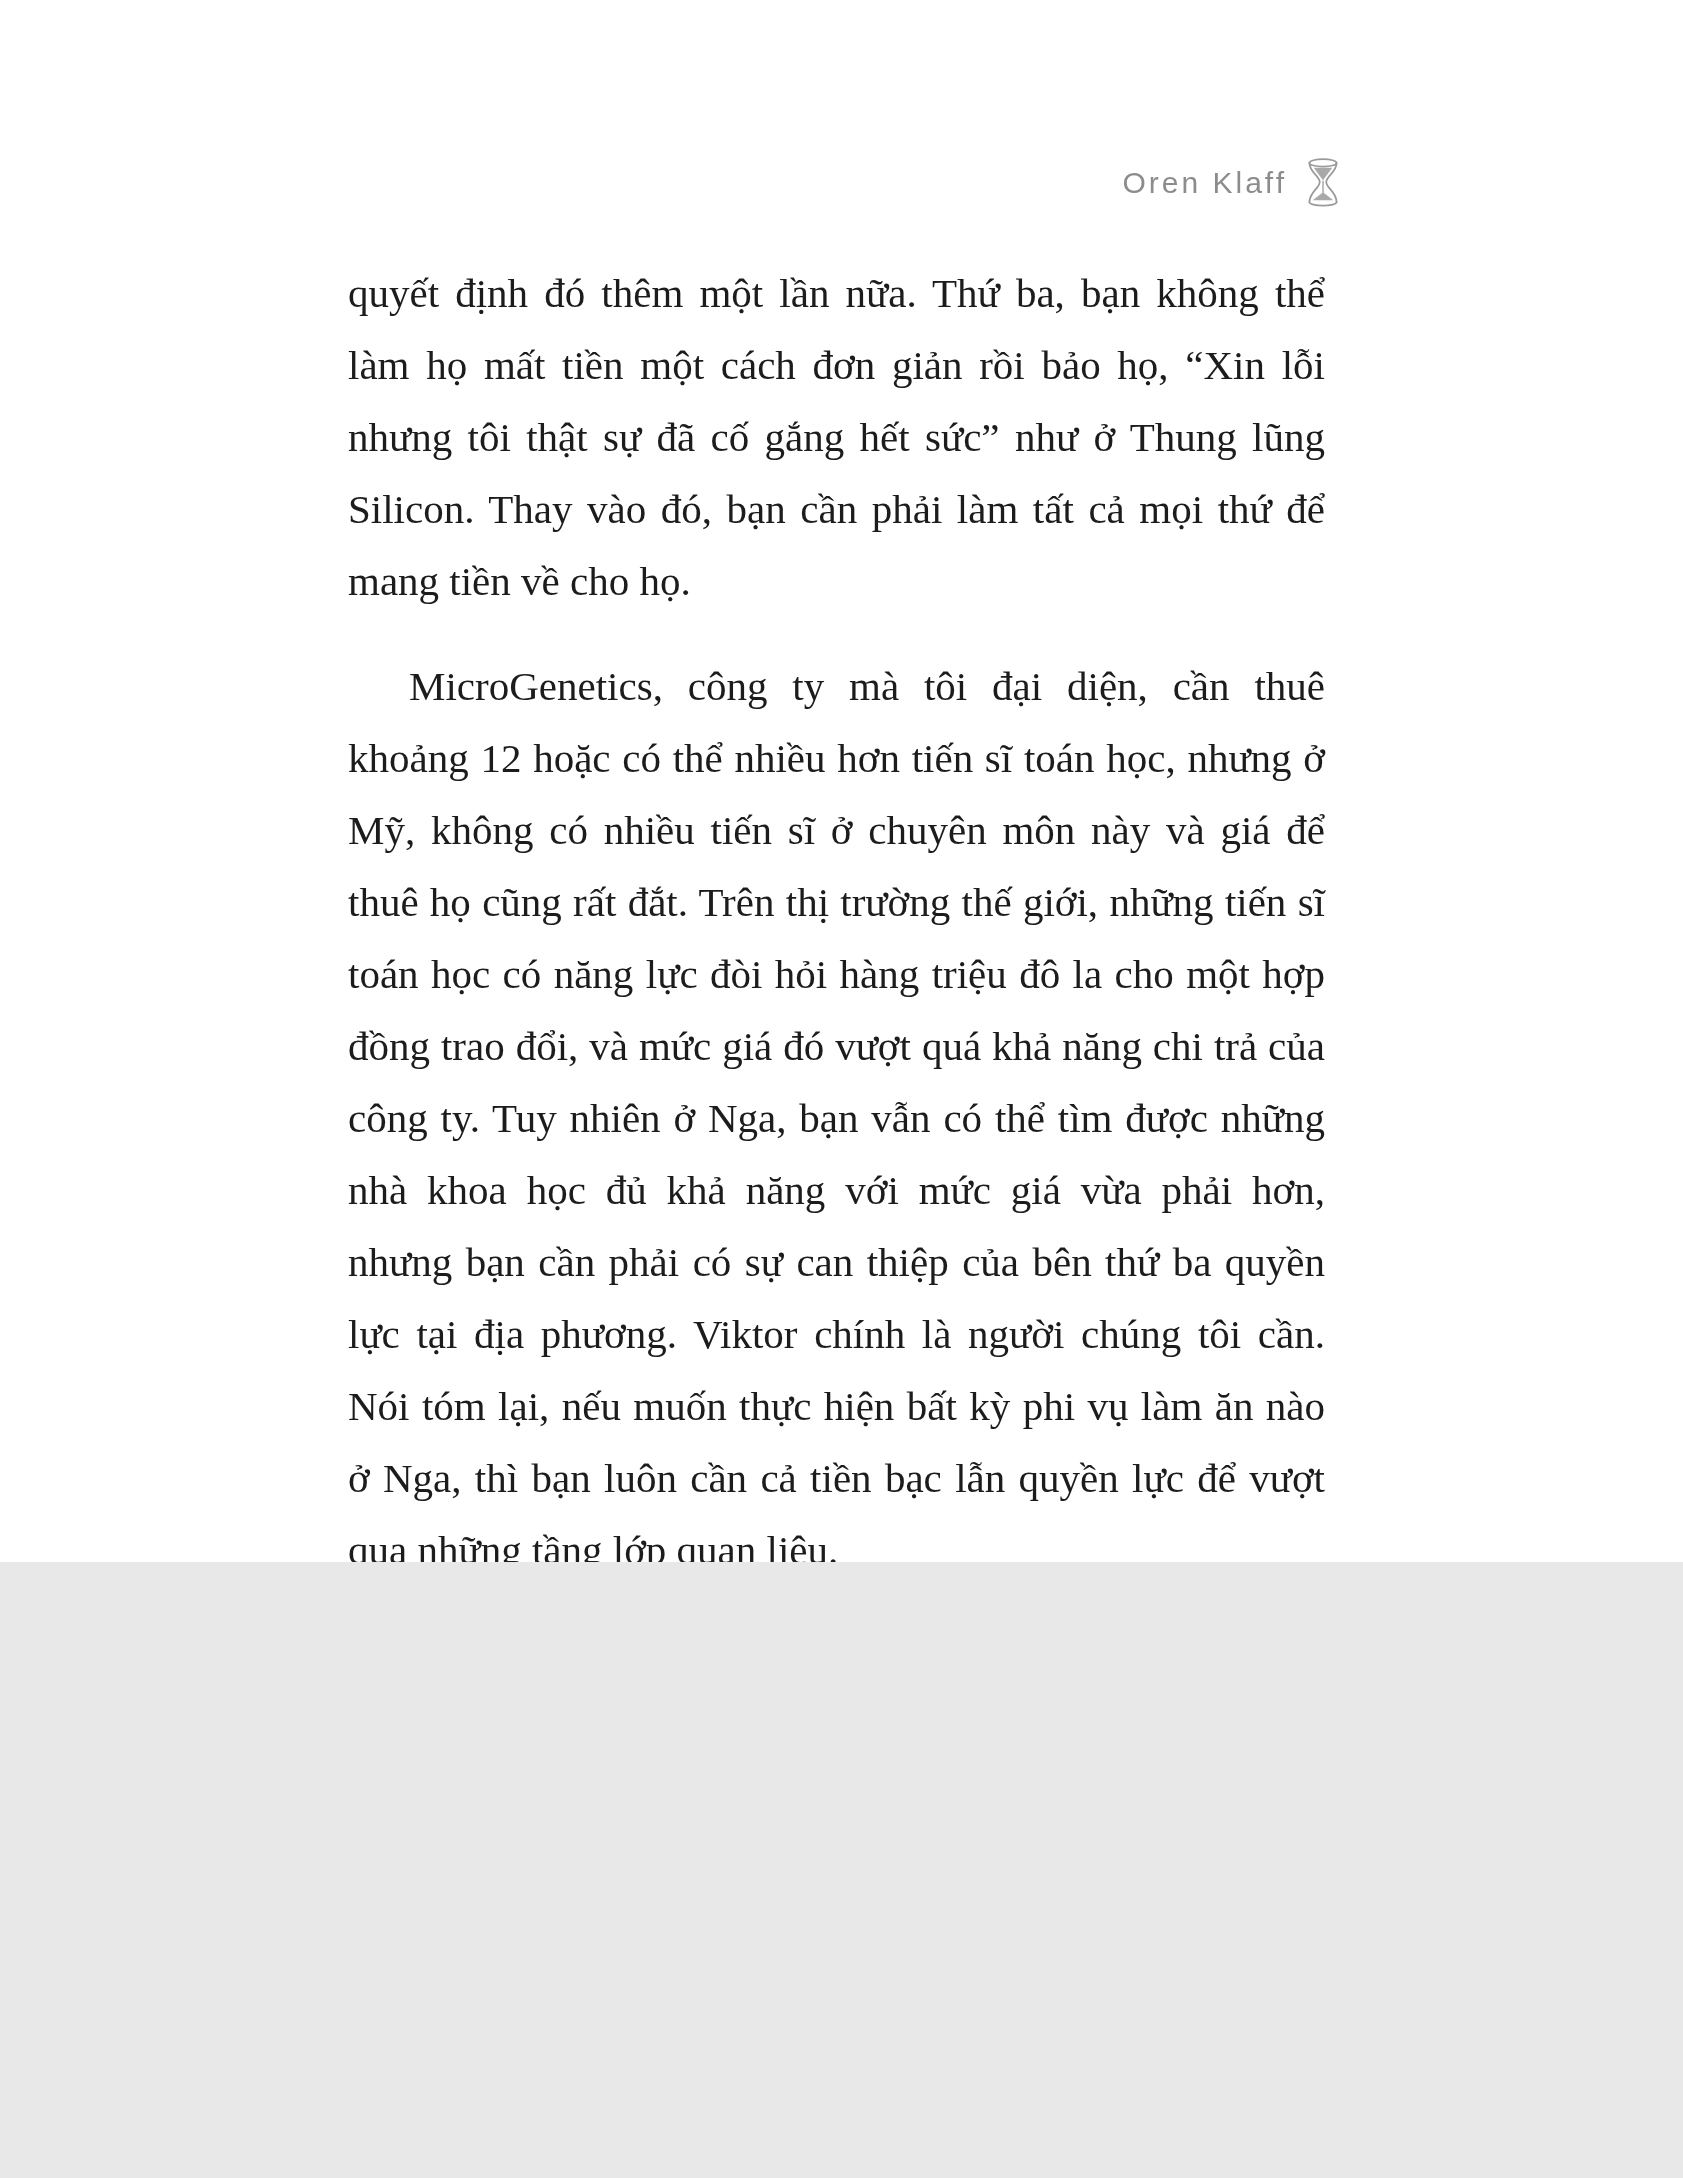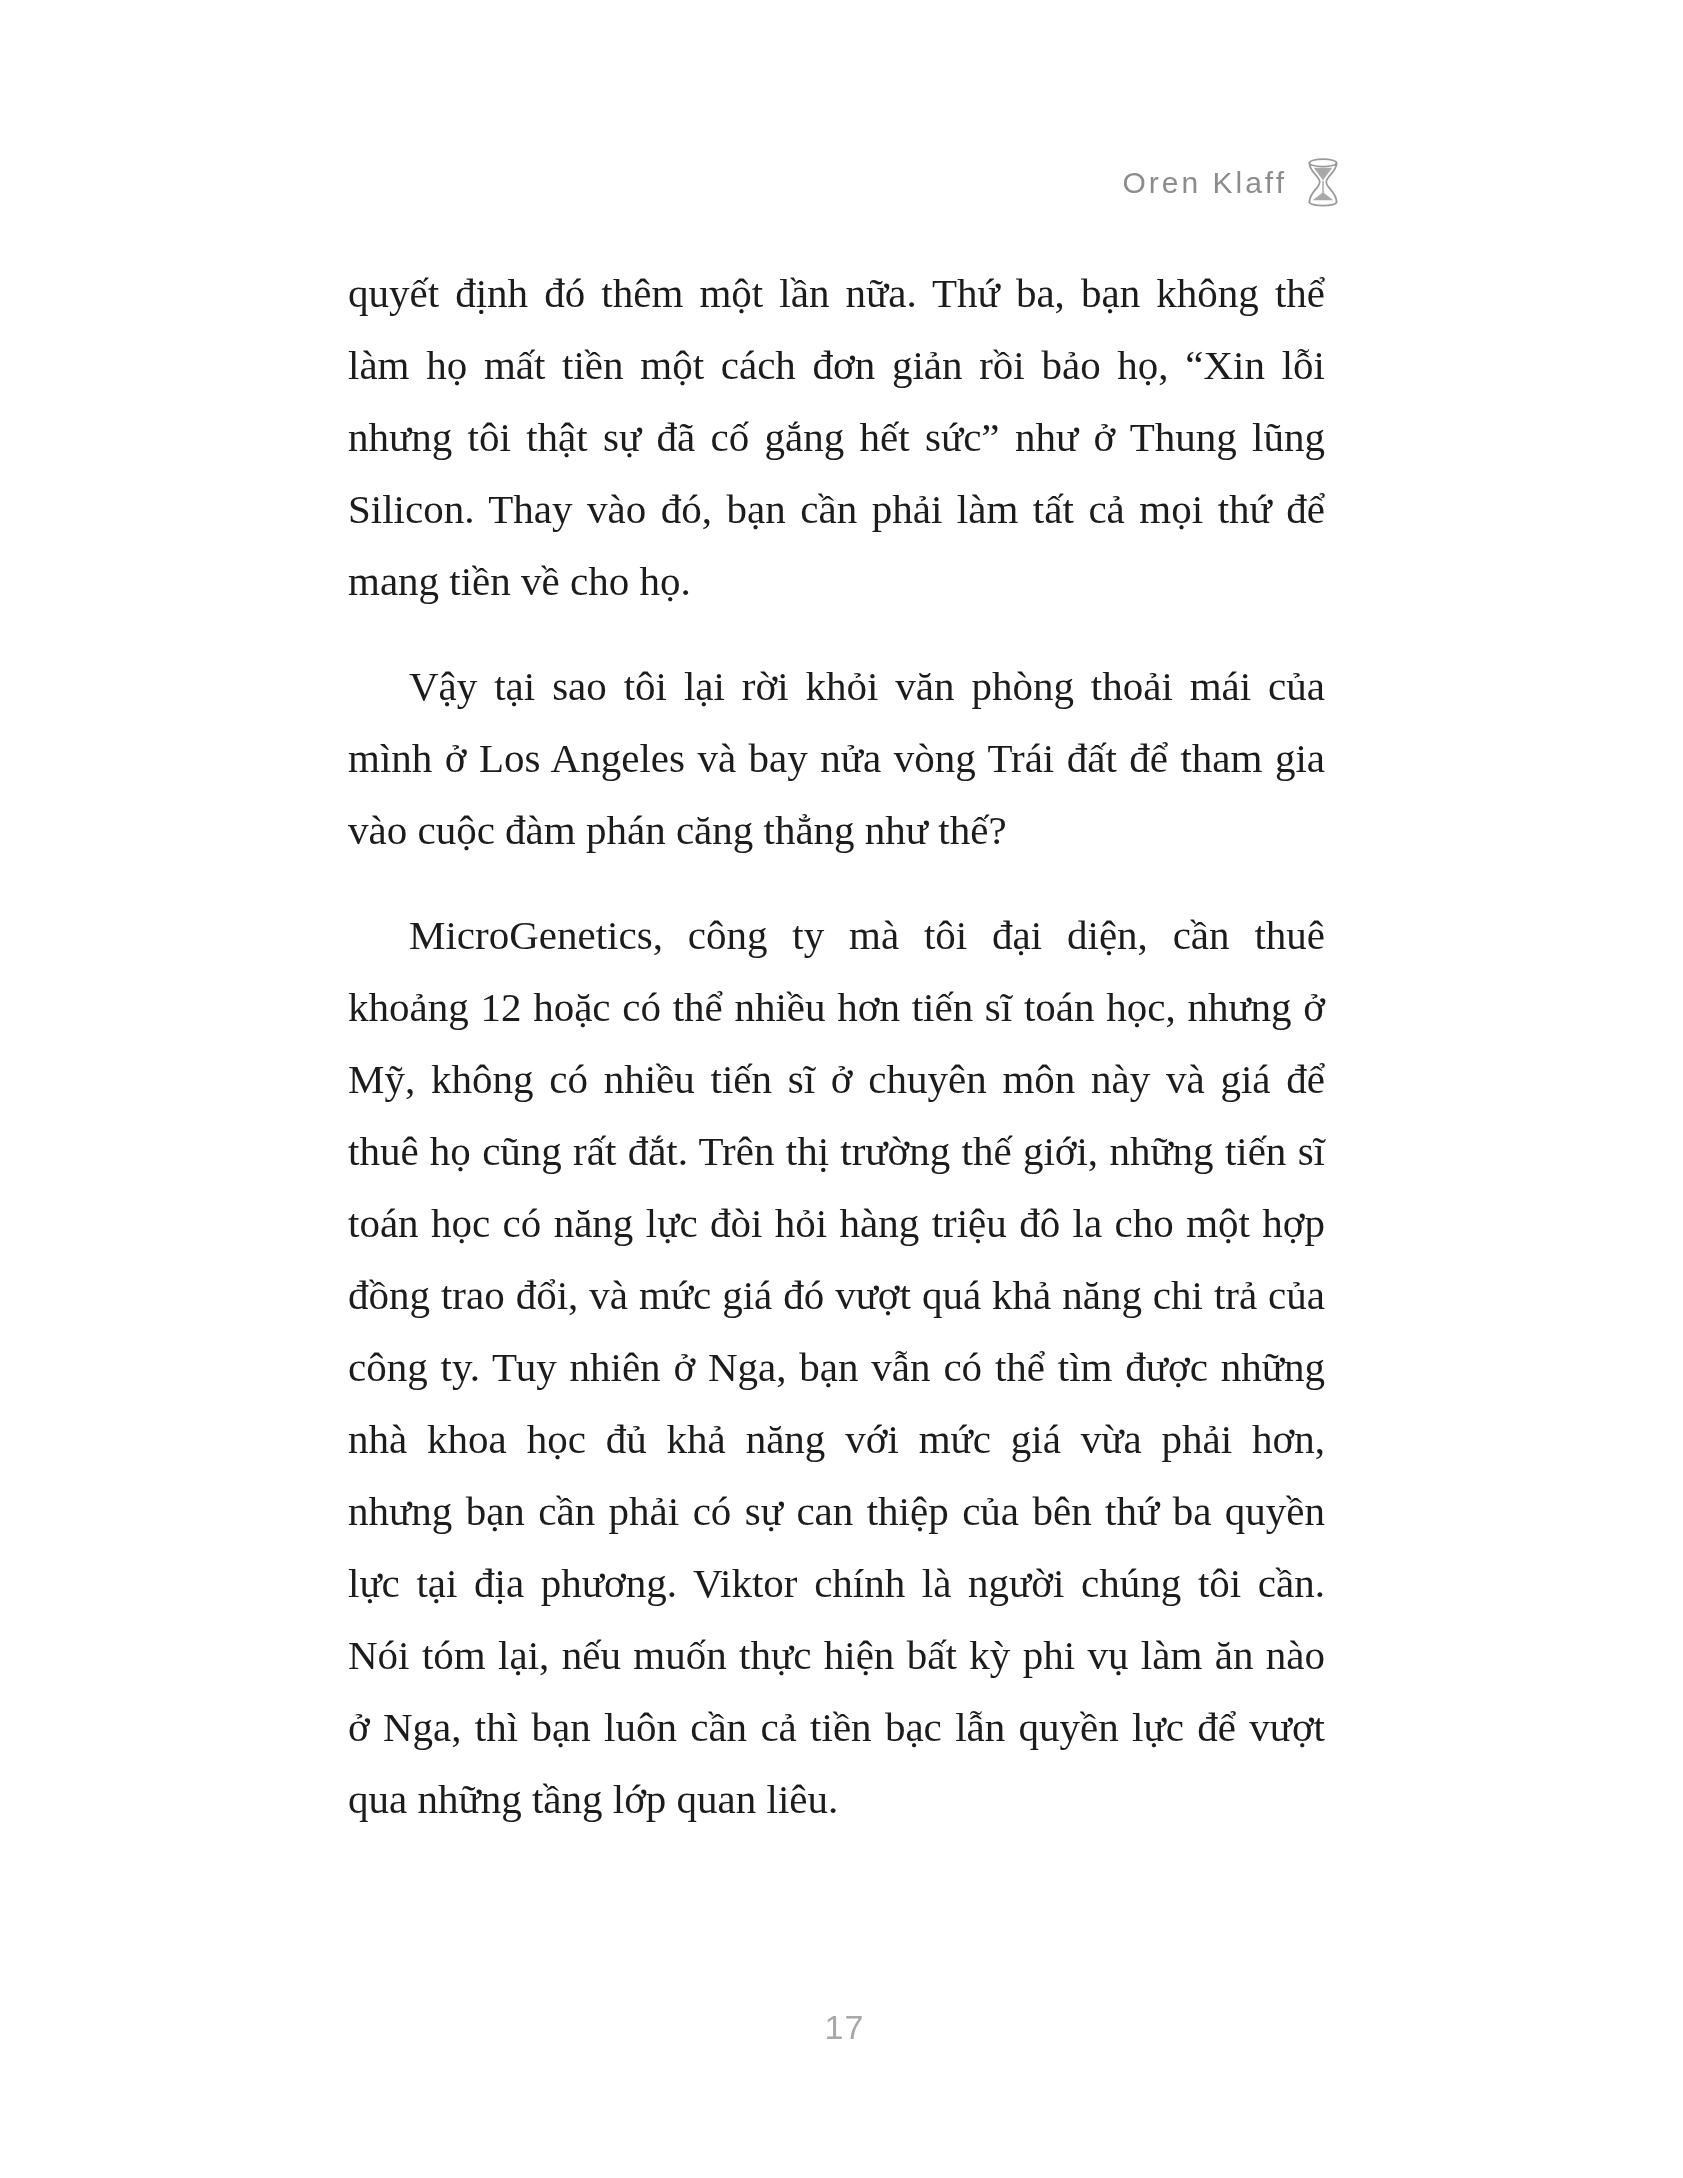--- a/index.html
+++ b/index.html
@@ -7,21 +7,21 @@
     --body-text: #1c1c1c;
     --header-text: #8c8c8c;
     --page-number: #a8a8a8;
     --icon: #9a9a9a;
   }
   * { box-sizing: border-box; }
   html, body { margin: 0; padding: 0; background: #e8e8e8; }
   .page {
     position: relative;
     width: 1683px;
-    height: 2178px;
+    height: 1562px;
     background: var(--background);
     overflow: hidden;
     font-family: "Liberation Serif", serif;
     padding-left: 32px;
   }
   .page-header {
     position: absolute;
     top: 158px;
     left: 348px;
     width: 993px;
@@ -91,21 +91,20 @@
         <path d="M3.5 40.5 A12.5 3.4 0 0 0 28.5 40.5" fill="none" stroke="currentColor" stroke-width="1.6" stroke-linecap="round"></path>
         <path d="M7.5 9 L24.5 9 L16 20.5 Z" fill="currentColor" opacity="0.85"></path>
         <line x1="16" y1="21" x2="16" y2="32" stroke="currentColor" stroke-width="1.4" opacity="0.85"></line>
         <path d="M6.5 38.8 L16 31.5 L25.5 38.8 Z" fill="currentColor" opacity="0.85"></path>
       </svg>
     </span>
   </header>
 
   <main class="body-text">
     <p class="para">quyết định đó thêm một lần nữa. Thứ ba, bạn không thể làm họ mất tiền một cách đơn giản rồi bảo họ, “Xin lỗi nhưng tôi thật sự đã cố gắng hết sức” như ở Thung lũng Silicon. Thay vào đó, bạn cần phải làm tất cả mọi thứ để mang tiền về cho họ.</p>
-    <p class="para indent">Vậy tại sao tôi lại rời khỏi văn phòng thoải mái của mình ở Los Angeles và bay nửa vòng Trái đất để tham gia vào cuộc đàm phán căng thẳng như thế?</p>
     <p class="para indent">MicroGenetics, công ty mà tôi đại diện, cần thuê khoảng 12 hoặc có thể nhiều hơn tiến sĩ toán học, nhưng ở Mỹ, không có nhiều tiến sĩ ở chuyên môn này và giá để thuê họ cũng rất đắt. Trên thị trường thế giới, những tiến sĩ toán học có năng lực đòi hỏi hàng triệu đô la cho một hợp đồng trao đổi, và mức giá đó vượt quá khả năng chi trả của công ty. Tuy nhiên ở Nga, bạn vẫn có thể tìm được những nhà khoa học đủ khả năng với mức giá vừa phải hơn, nhưng bạn cần phải có sự can thiệp của bên thứ ba quyền lực tại địa phương. Viktor chính là người chúng tôi cần. Nói tóm lại, nếu muốn thực hiện bất kỳ phi vụ làm ăn nào ở Nga, thì bạn luôn cần cả tiền bạc lẫn quyền lực để vượt qua những tầng lớp quan liêu.</p>
   </main>
 
   <footer class="page-footer">
     <span class="page-number">17</span>
   </footer>
 
 </div>
 
 

